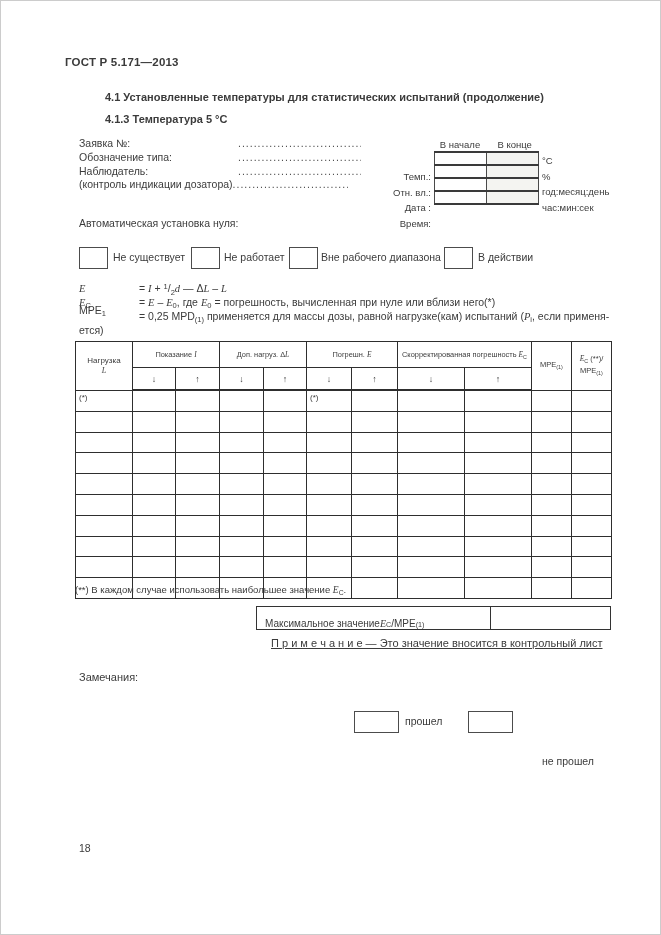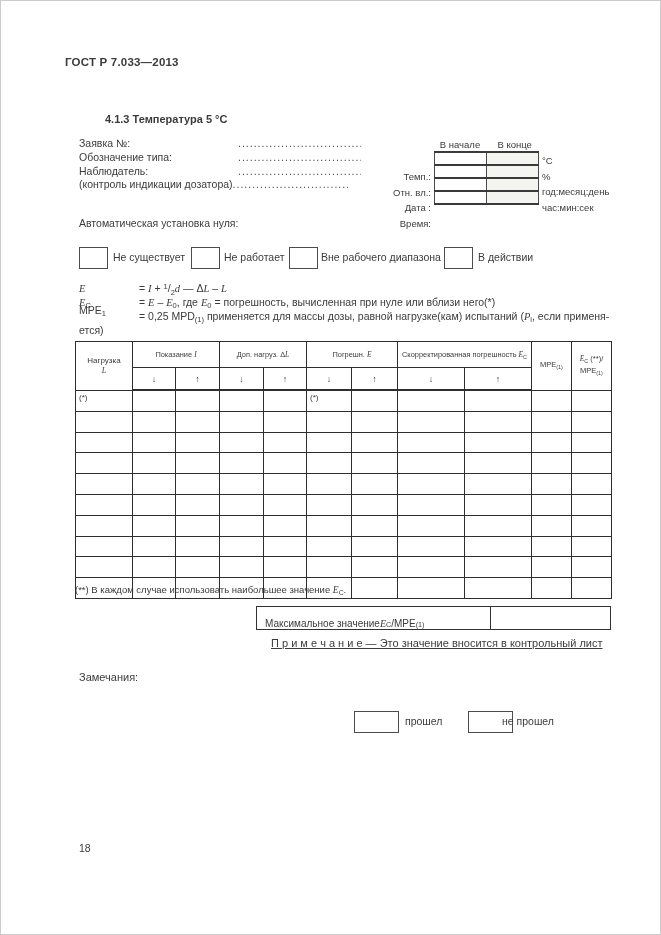--- a/index.html
+++ b/index.html
@@ -63,21 +63,22 @@
   .remarks{left:78px;top:670px;font-size:11px;}
   .verdict-box{position:absolute;top:710px;width:43px;height:20px;border:1px solid #4c4c4c;background:#fff;}
   .verdict-label{position:absolute;top:714px;font-size:10.5px;}
   .page-number{left:78px;top:841px;font-size:10.5px;}
 </style>
 </head>
 <body>
 
 <div class="page">
 
-  <div class="abs doc-code">ГОСТ Р 7.033—2013</div>
+  <div class="abs doc-code">ГОСТ Р 5.171—2013</div>
+  <div class="abs h1">4.1 Установленные температуры для статистических испытаний (продолжение)</div>
   <div class="abs h2">4.1.3 Температура 5 °С</div>
 
   <div class="abs request-form">
     <div class="rf-row">
       <span class="rf-label">Заявка №:</span>
       <span class="rf-dots">.....................................</span>
     </div>
     <div class="rf-row">
       <span class="rf-label">Обозначение типа:</span>
       <span class="rf-dots">....................................</span>
@@ -329,17 +330,17 @@
     <div class="max-value-cell"></div>
   </div>
 
   <div class="abs note">П р и м е ч а н и е — Это значение вносится в контрольный лист</div>
 
   <div class="abs remarks">Замечания:</div>
 
   <div class="verdict-box" style="left:353px;"></div>
   <div class="verdict-label" style="left:404px;">прошел</div>
   <div class="verdict-box" style="left:467px;"></div>
-  <div class="verdict-label" style="left:501px;">не прошел</div>
+  <div class="verdict-label" style="left:541px;margin-top:40px;">не прошел</div>
 
   <div class="abs page-number">18</div>
 
 </div>
 
 </body></html>

